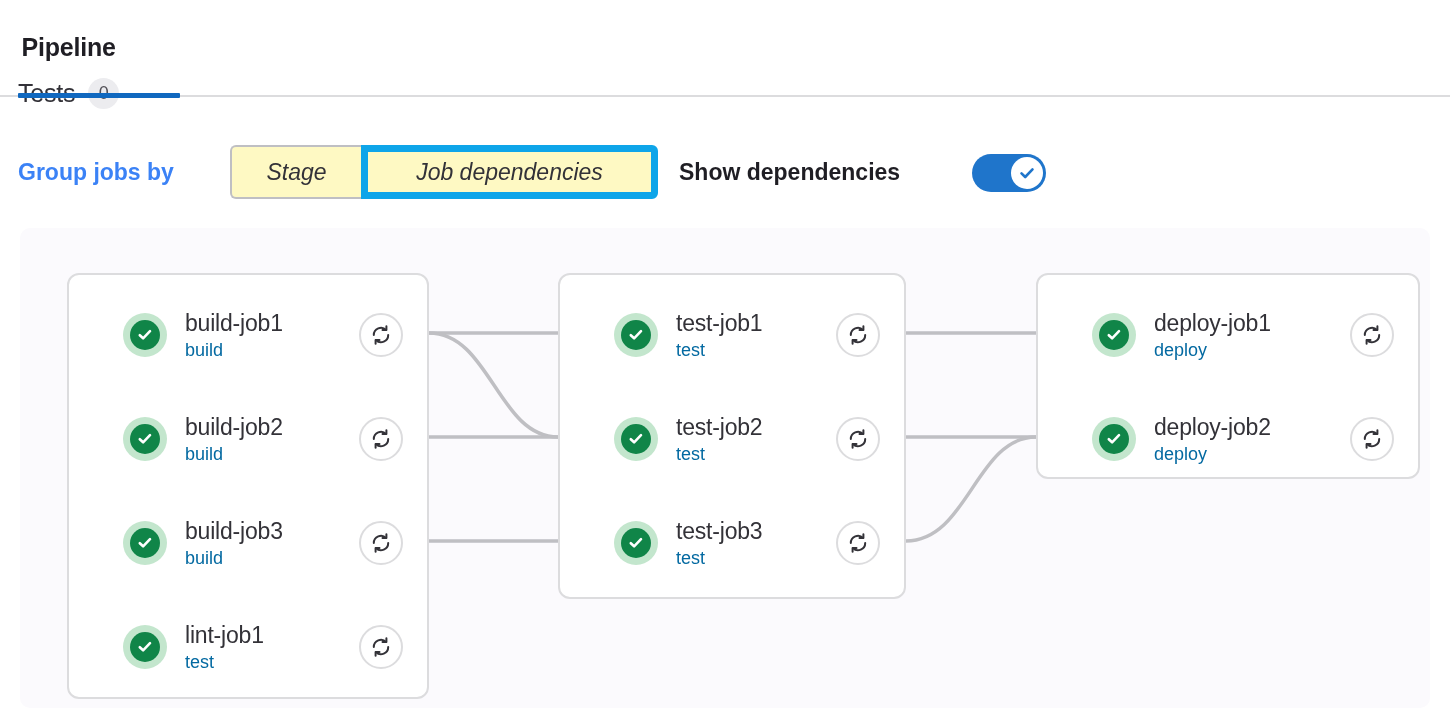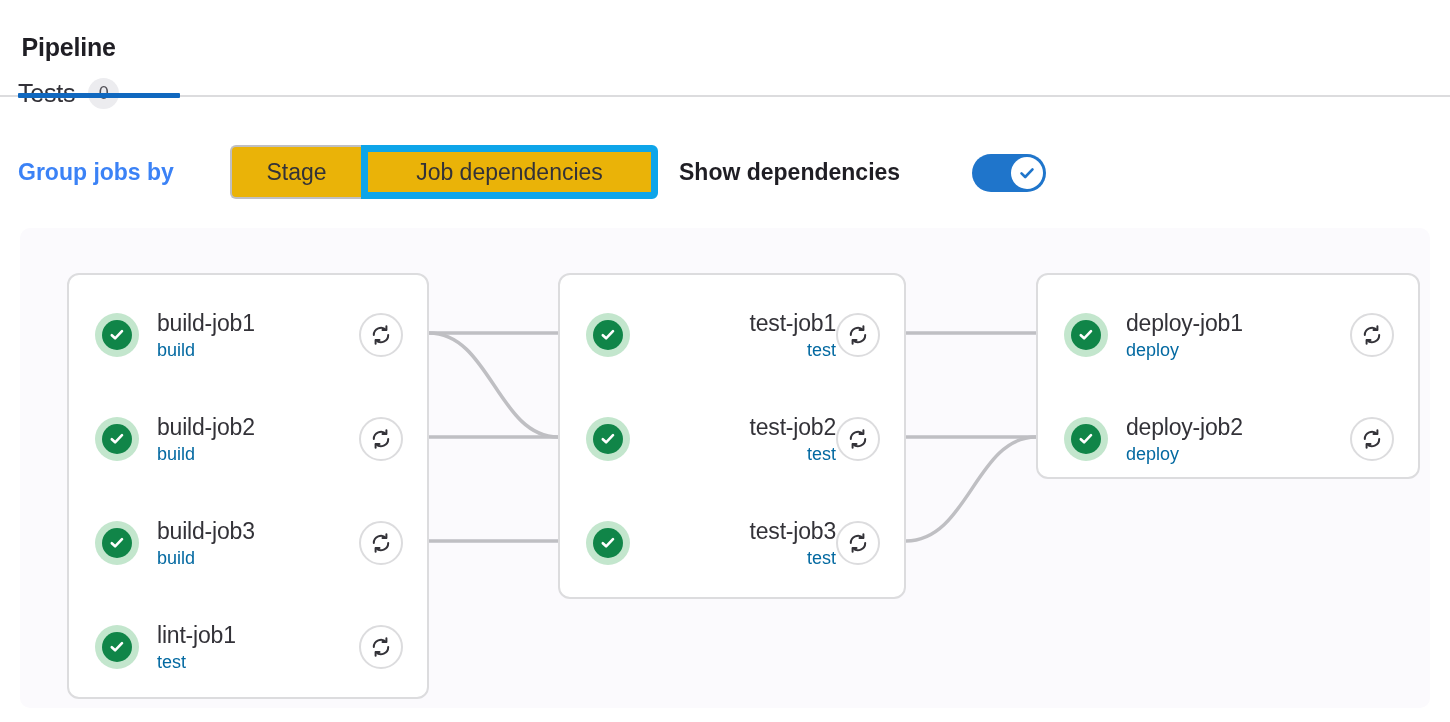--- a/index.html
+++ b/index.html
@@ -43,22 +43,22 @@
     position: absolute; left: 0; top: 143px; width: 1450px; height: 58px;
     display: flex; align-items: center;
   }
   .group-label {
     position: absolute; left: 18px; top: 0; height: 58px;
     display: flex; align-items: center;
     font-size: 23px; font-weight: bold; color: #3b82f6;
   }
   .segmented { position: absolute; left: 230px; top: 2px; display: flex; }
   .seg-btn {
-    height: 54px; background: #eab308; display: flex; align-items: center;
-    justify-content: center; font-size: 23px; color: #333238; cursor: pointer;
+    height: 54px; background: #fef9c3; display: flex; align-items: center;
+    justify-content: center; font-size: 23px; color: #333238; cursor: pointer; font-style: italic;
   }
   .seg-stage {
     width: 131px; border: 2px solid #bfbfc3; border-right: none;
     border-radius: 6px 0 0 6px;
   }
   .seg-deps {
     width: 297px; border: 7px solid #0ea5e9; border-radius: 0 6px 6px 0;
   }
   .show-dep-label {
     position: absolute; left: 679px; top: 0; height: 58px;
@@ -83,26 +83,26 @@
     background: #fbfafd; border-radius: 10px;
     overflow: visible;
   }
   .links { position: absolute; left: 0; top: 0; width: 1410px; height: 480px; }
 
   .job-card {
     position: absolute; background: #ffffff;
     border: 2px solid #dcdcde; border-radius: 12px;
   }
   #card-build  { left: 47px;  top: 45px;  width: 362px; height: 426px; }
-  #card-test   { left: 538px; top: 45px;  width: 348px; height: 326px; text-align: right; }
+  #card-test   { left: 538px; top: 45px;  width: 348px; height: 326px; }
   #card-deploy { left: 1016px;top: 45px;  width: 384px; height: 206px; }
 
   .job-row {
     position: absolute; left: 0; width: 100%; height: 104px;
-    display: flex; align-items: center;
+    display: flex; align-items: center; padding-left: 28px;
   }
   .job-row.r0 { top: 8px; }
   .job-row.r1 { top: 112px; }
   .job-row.r2 { top: 216px; }
   .job-row.r3 { top: 320px; }
 
   .status-icon {
     position: relative; flex: 0 0 auto;
     width: 44px; height: 44px; border-radius: 50%;
     background: #c3e6cd; margin-left: 26px;

